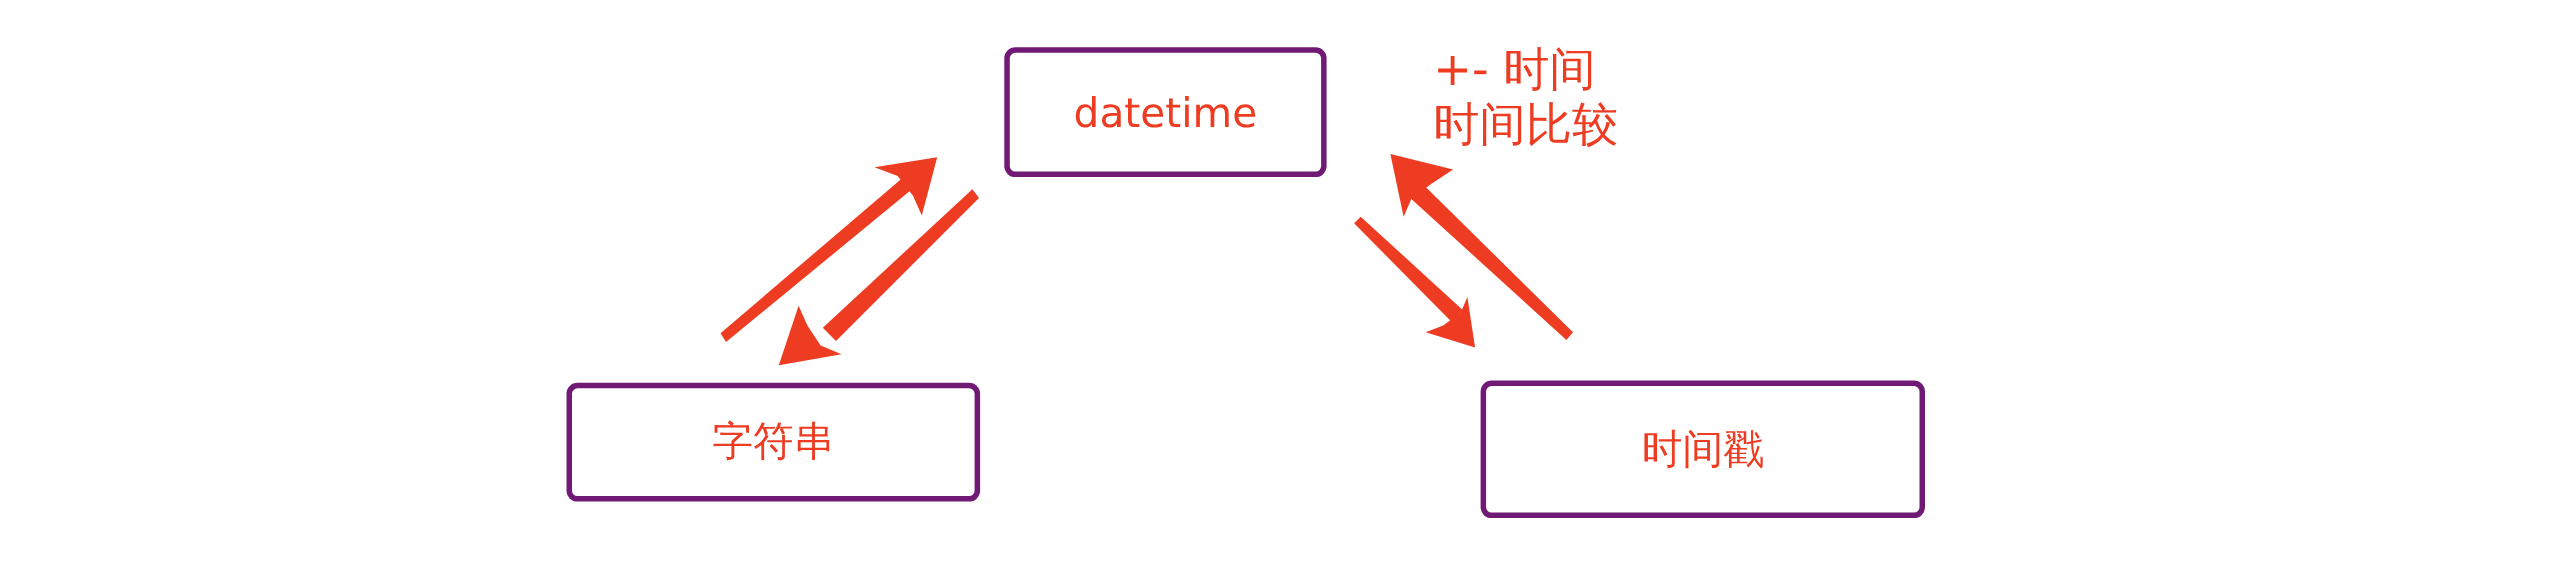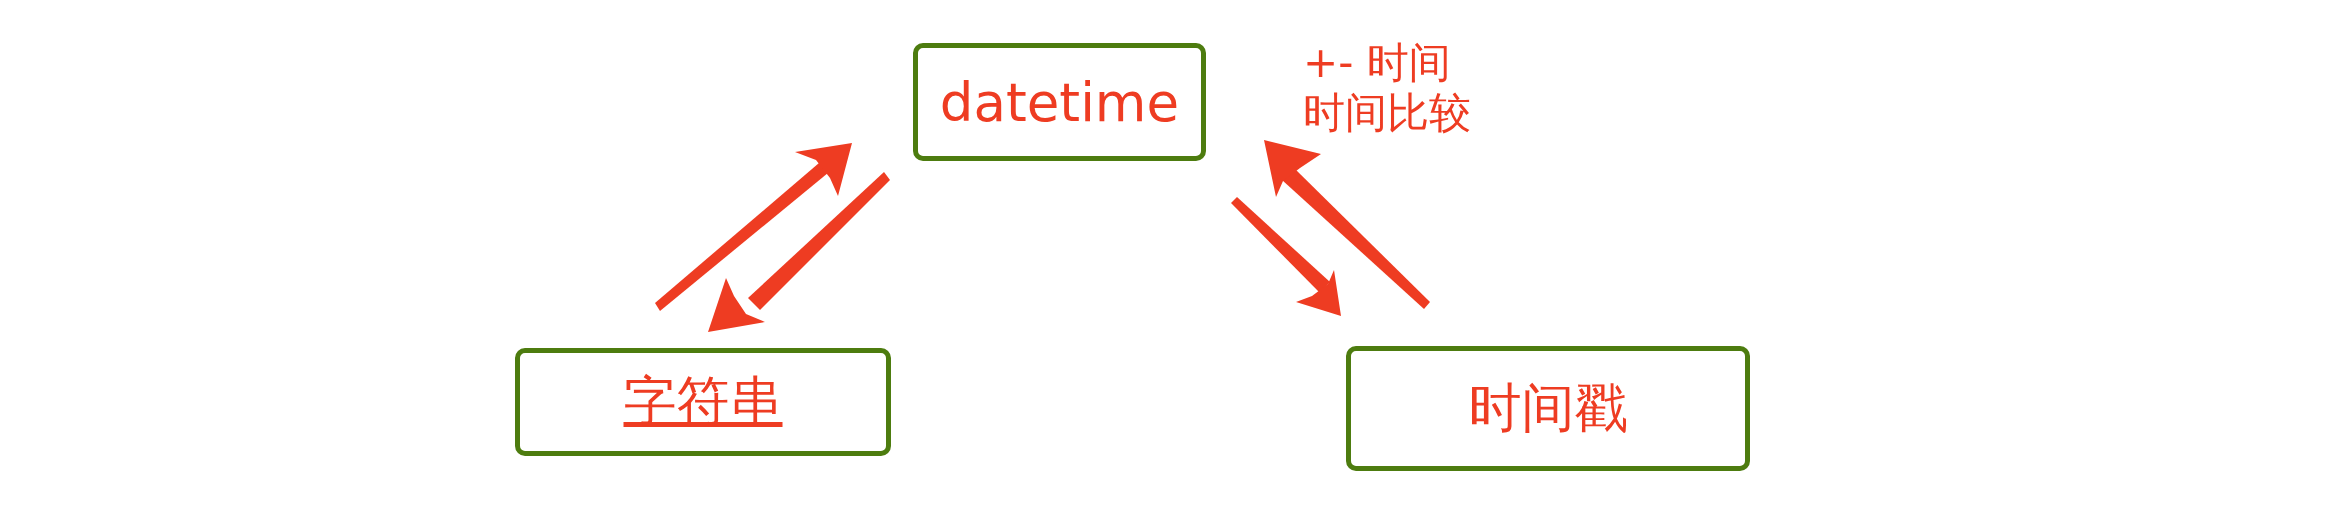--- a/index.html
+++ b/index.html
@@ -1,20 +1,20 @@
 <!DOCTYPE html>
 <html><head>
 <meta charset="utf-8">
 <style>
   html, body { margin: 0; padding: 0; background: #ffffff; }
   body { width: 2328px; height: 510px; position: relative; overflow: hidden;
          font-family: "DejaVu Sans", "Liberation Sans", sans-serif; }
-  .node { position: absolute; box-sizing: border-box; border: 5px solid #4d7c0f;
+  .node { position: absolute; box-sizing: border-box; border: 5px solid #701a75;
           border-radius: 10px; background: #fff; display: flex; align-items: center;
-          justify-content: center; color: #ee3c22; font-size: 53px; }
+          justify-content: center; color: #ee3c22; font-size: 37px; }
   .note { position: absolute; color: #ee3c22; font-size: 42px; line-height: 50px; }
   svg.arrows { position: absolute; left: 0; top: 0; }
 </style>
 </head>
 <body>
 
 <svg class="arrows" width="2328" height="510">
   <defs>
     <marker id="ah" markerWidth="6" markerHeight="6" refX="4" refY="3" orient="auto" markerUnits="strokeWidth">
       <path d="M0,0 L6,3 L0,6 L1.2,3 Z" fill="#ee3c22"></path>
@@ -35,21 +35,21 @@
   <g>
     <polygon points="1430,302 1424,309 1282,180 1294,168" fill="#ee3c22"></polygon>
     <polygon points="1264,140 1276,197 1283,181 1300,168 1321,154" fill="#ee3c22"></polygon>
   </g>
 </svg>
 
 <div class="node" style="left:913px; top:43px; width:293px; height:118px;">
   <span>datetime</span>
 </div>
 
-<div class="node" style="left:515px; top:348px; width:376px; height:108px;text-decoration:underline;">
+<div class="node" style="left:515px; top:348px; width:376px; height:108px;">
   <span>字符串</span>
 </div>
 
 <div class="node" style="left:1330px; top:346px; width:404px; height:125px;margin-left:16px;">
   <span>时间戳</span>
 </div>
 
 <div class="note" style="left:1303px; top:38px;">
   <div>+- 时间</div>
   <div>时间比较</div>

